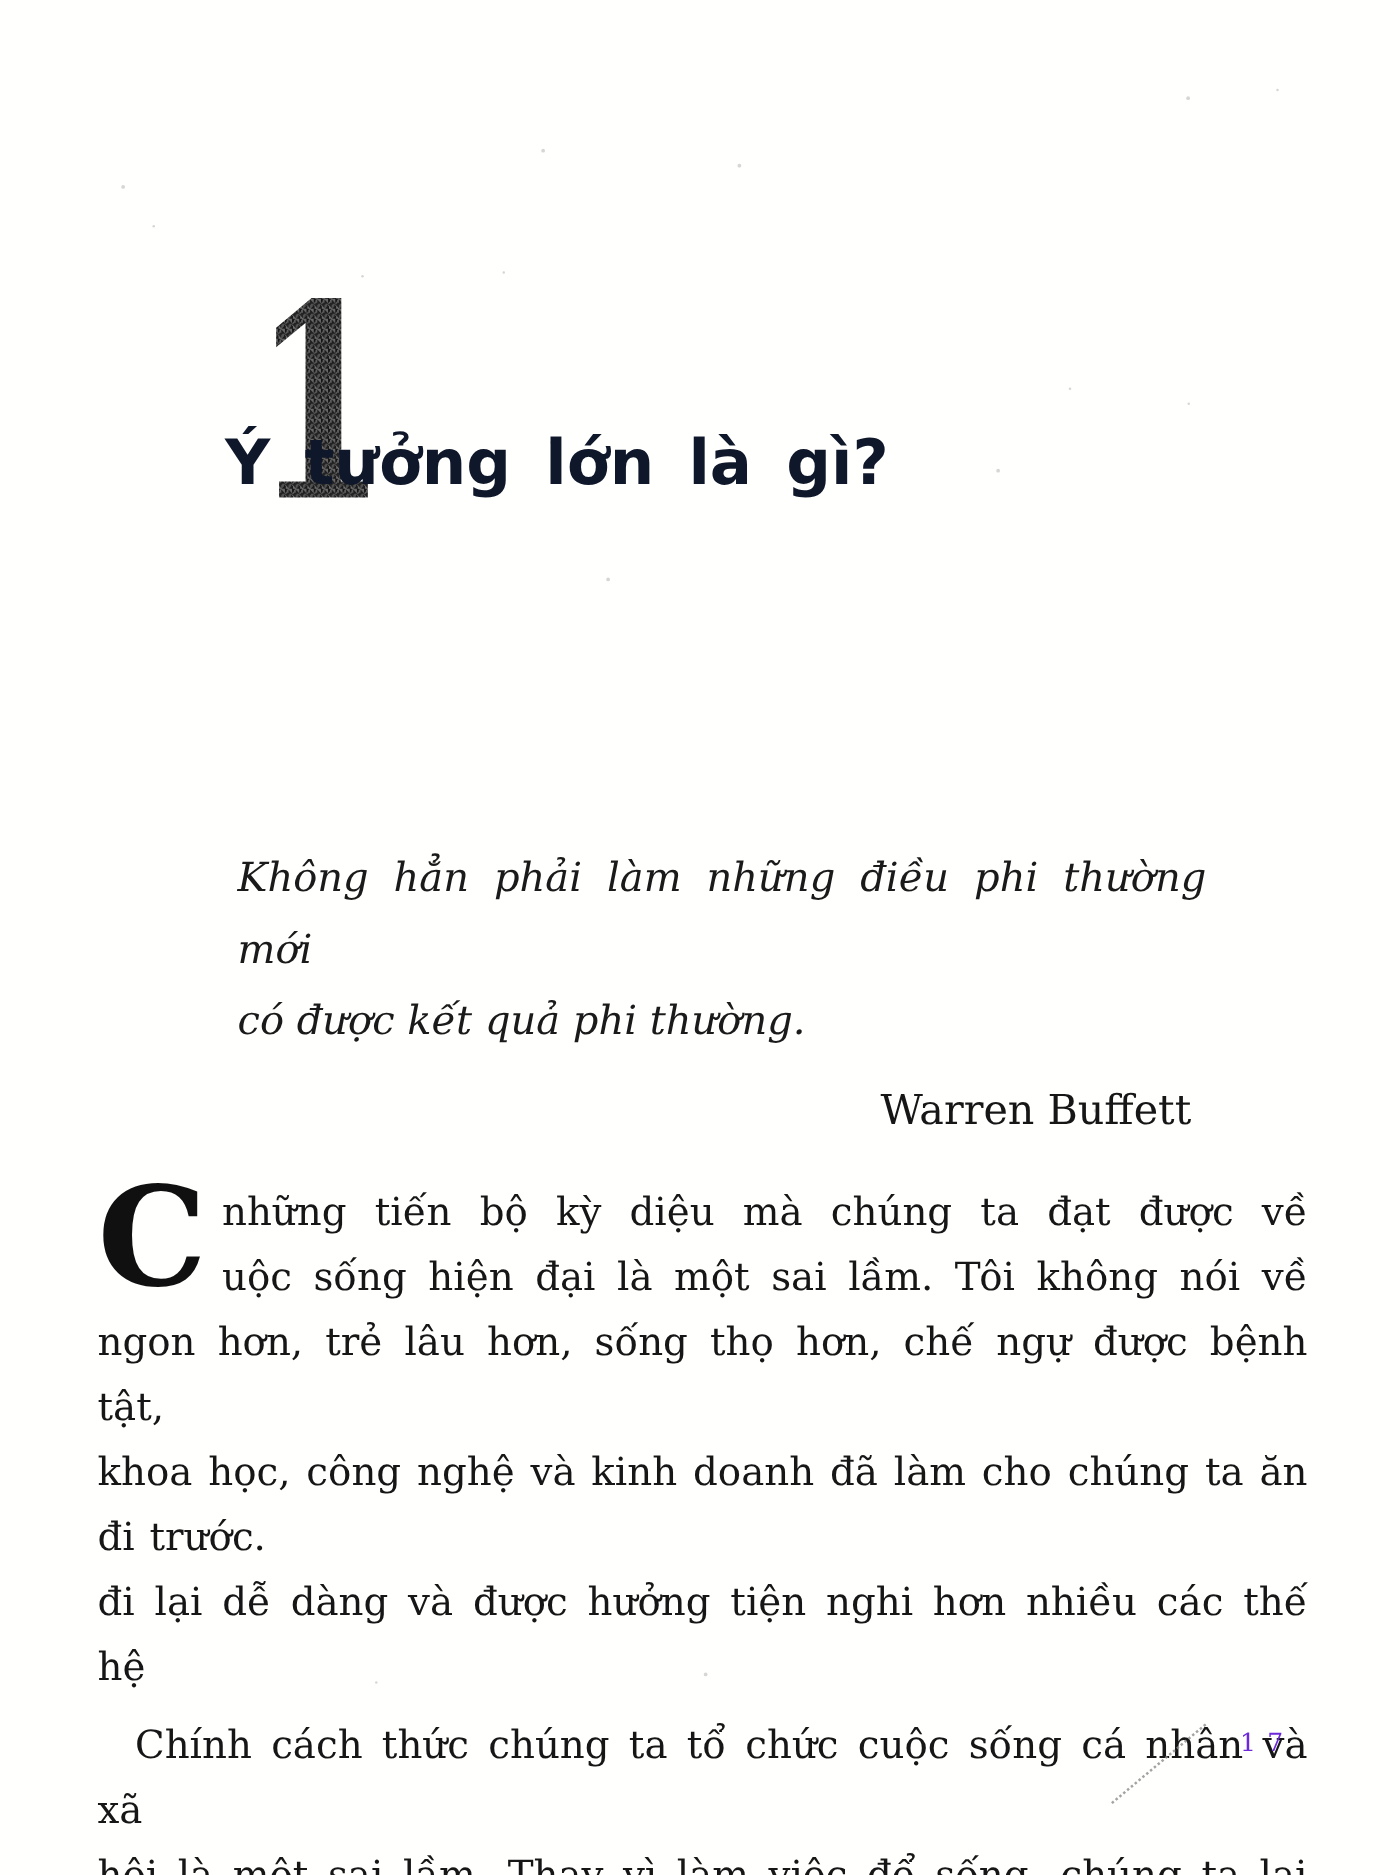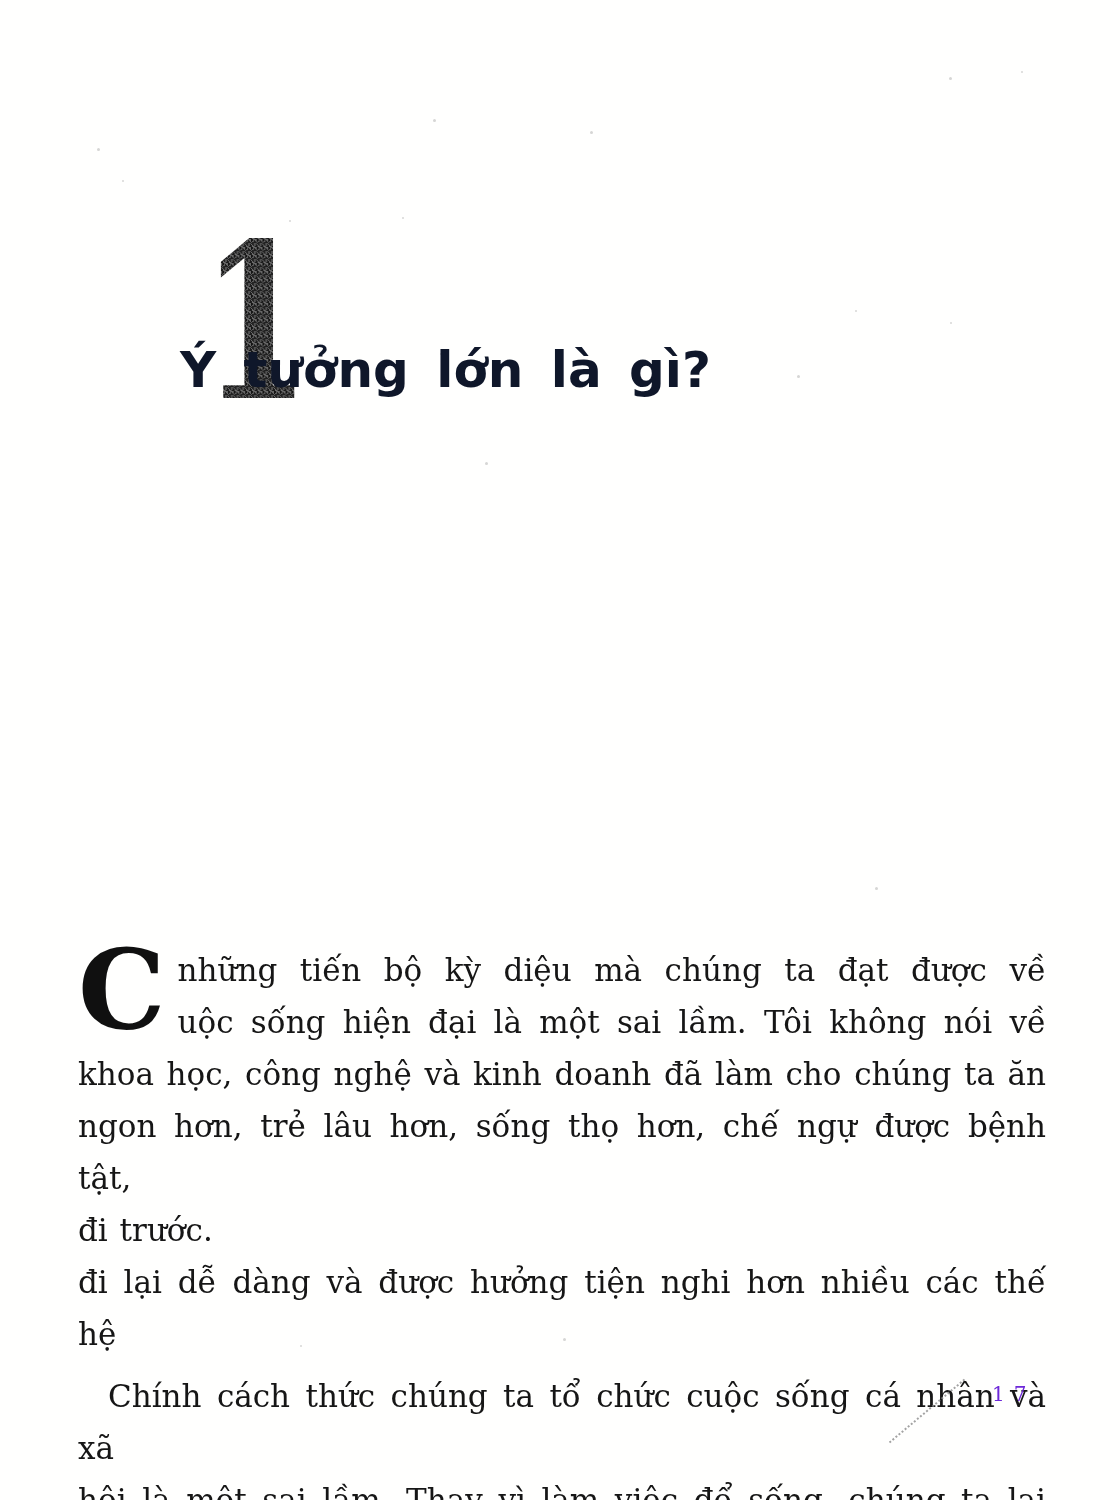--- a/index.html
+++ b/index.html
@@ -168,29 +168,36 @@
     <span class="speck" style="left:797px;top:375px;width:3px;height:3px;"></span>
     <span class="speck" style="left:485px;top:462px;width:3px;height:3px;"></span>
     <span class="speck" style="left:875px;top:887px;width:3px;height:3px;"></span>
     <span class="speck" style="left:563px;top:1338px;width:3px;height:3px;"></span>
     <span class="speck" style="left:300px;top:1345px;width:2px;height:2px;"></span>
   </div>
 
   <div class="chapter-number grainy">1</div>
   <h1 class="chapter-title">Ý tưởng lớn là gì?</h1>
 
+  <div class="quote-block">
+    <div>
+        <div class="line">Không hẳn phải làm những điều phi thường mới</div>
+        <div class="line last-left">có được kết quả phi thường.</div>
+      </div>
+    <div class="attribution">Warren Buffett</div>
+  </div>
 
   <div class="body-text">
     <div class="para1">
       <span class="drop-cap">C</span>
       <div>
           <div class="line">những tiến bộ kỳ diệu mà chúng ta đạt được về</div>
           <div class="line">uộc sống hiện đại là một sai lầm. Tôi không nói về</div>
+          <div class="line">ngon hơn, trẻ lâu hơn, sống thọ hơn, chế ngự được bệnh tật,</div>
           <div class="line">khoa học, công nghệ và kinh doanh đã làm cho chúng ta ăn</div>
-          <div class="line">ngon hơn, trẻ lâu hơn, sống thọ hơn, chế ngự được bệnh tật,</div>
           <div class="line last-left">đi trước.</div>
           <div class="line">đi lại dễ dàng và được hưởng tiện nghi hơn nhiều các thế hệ</div>
         </div>
     </div>
     <div class="para2">
         <div class="line">Chính cách thức chúng ta tổ chức cuộc sống cá nhân và xã</div>
         <div class="line">hội là một sai lầm. Thay vì làm việc để sống, chúng ta lại sống</div>
       </div>
   </div>
 

